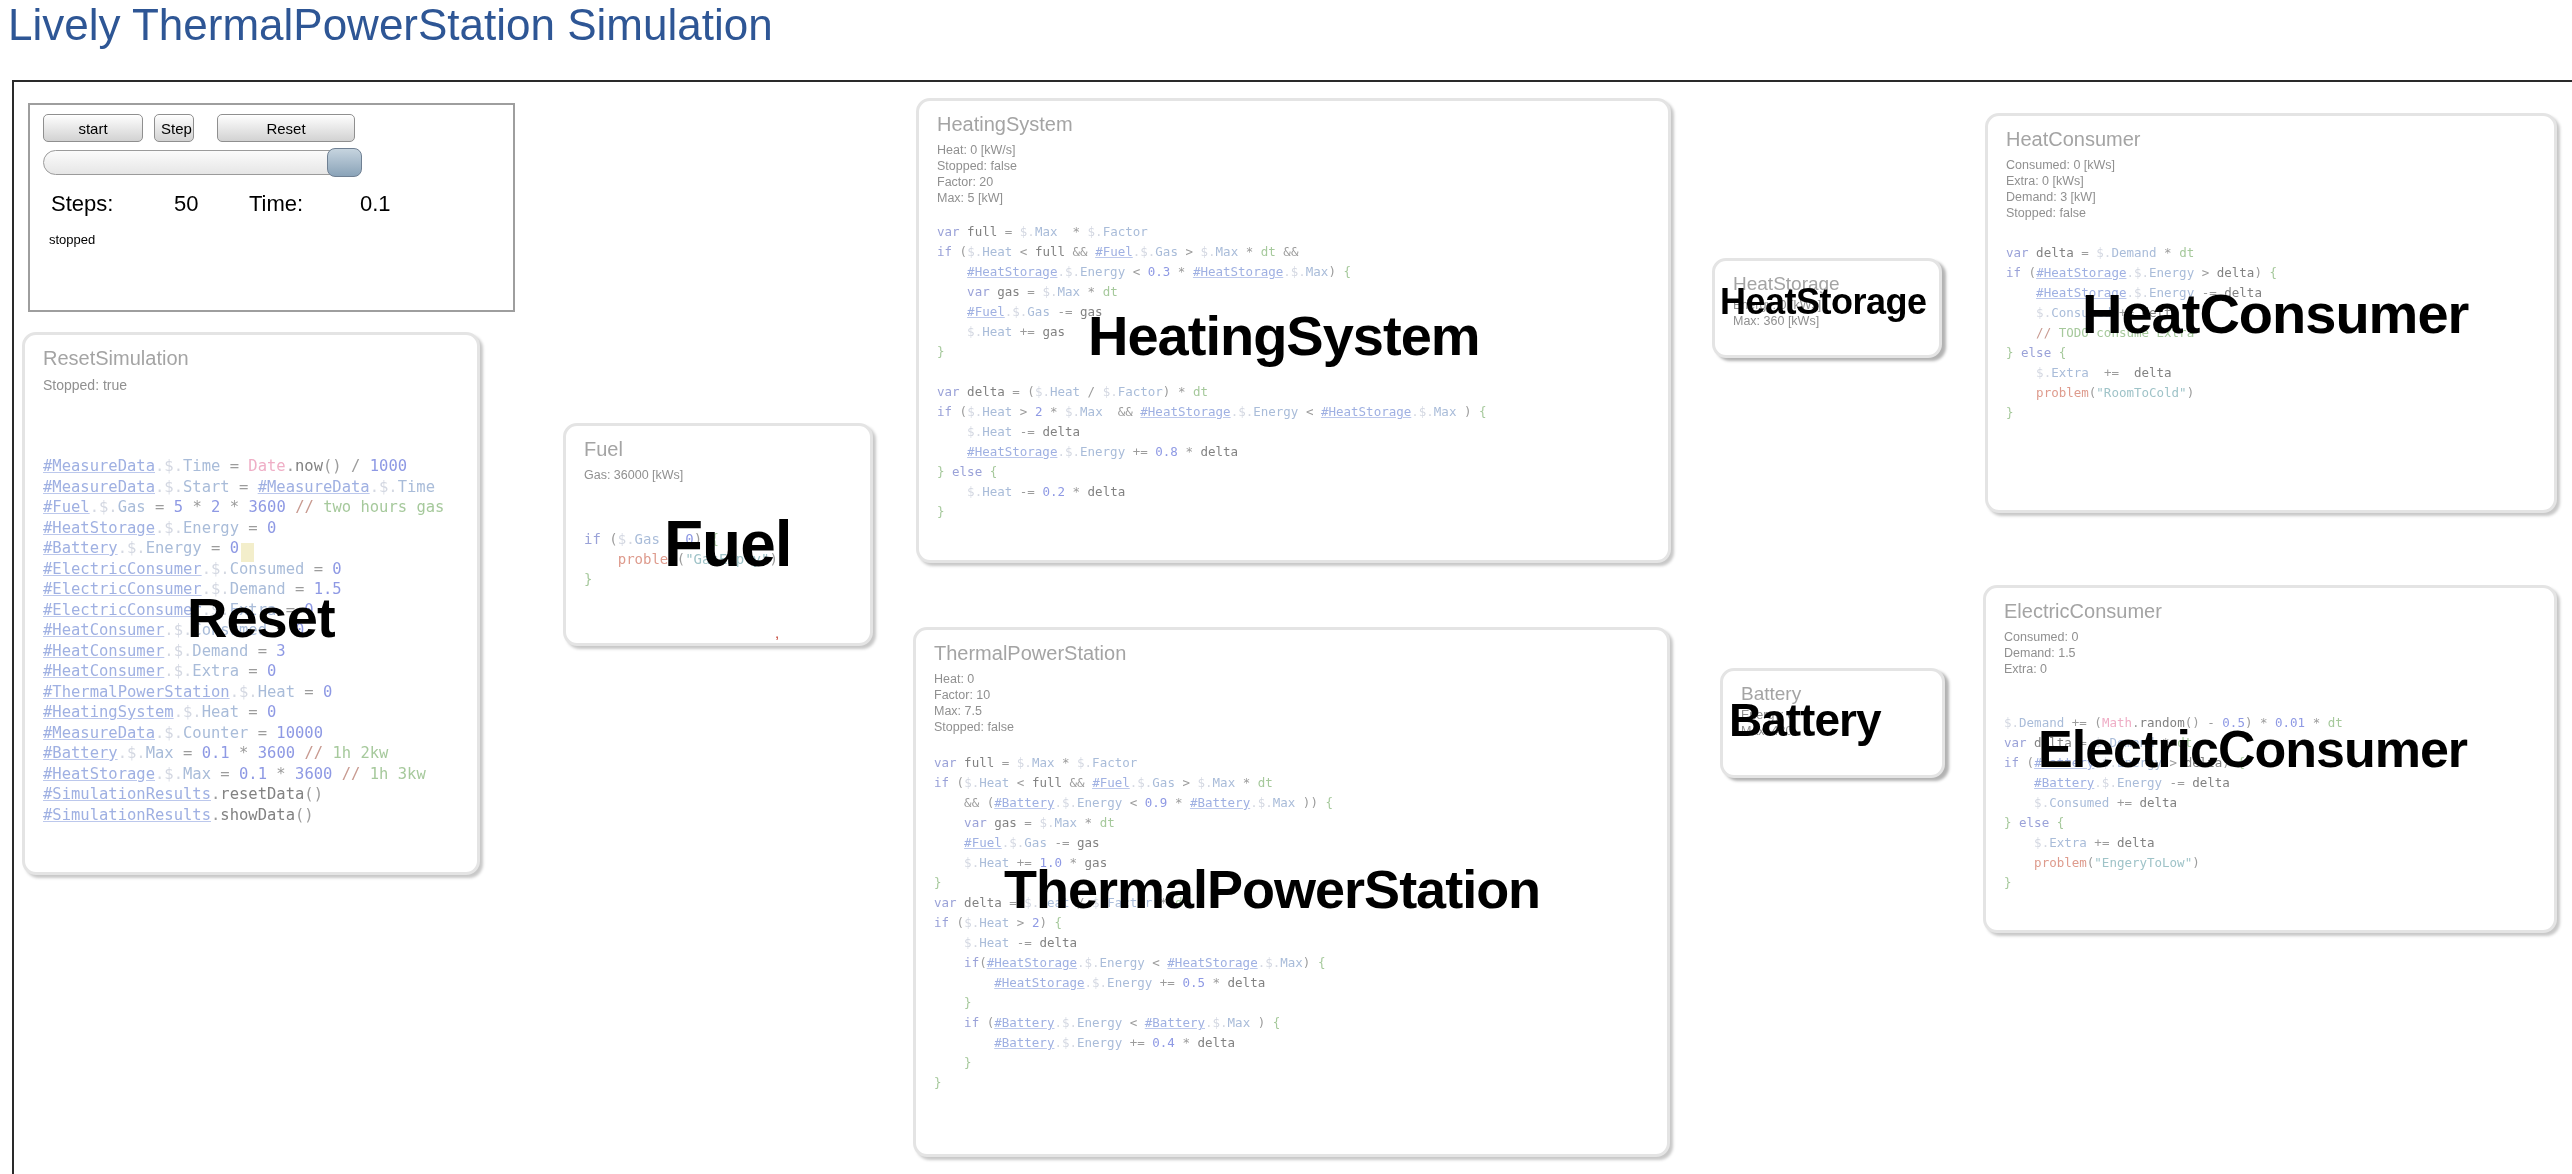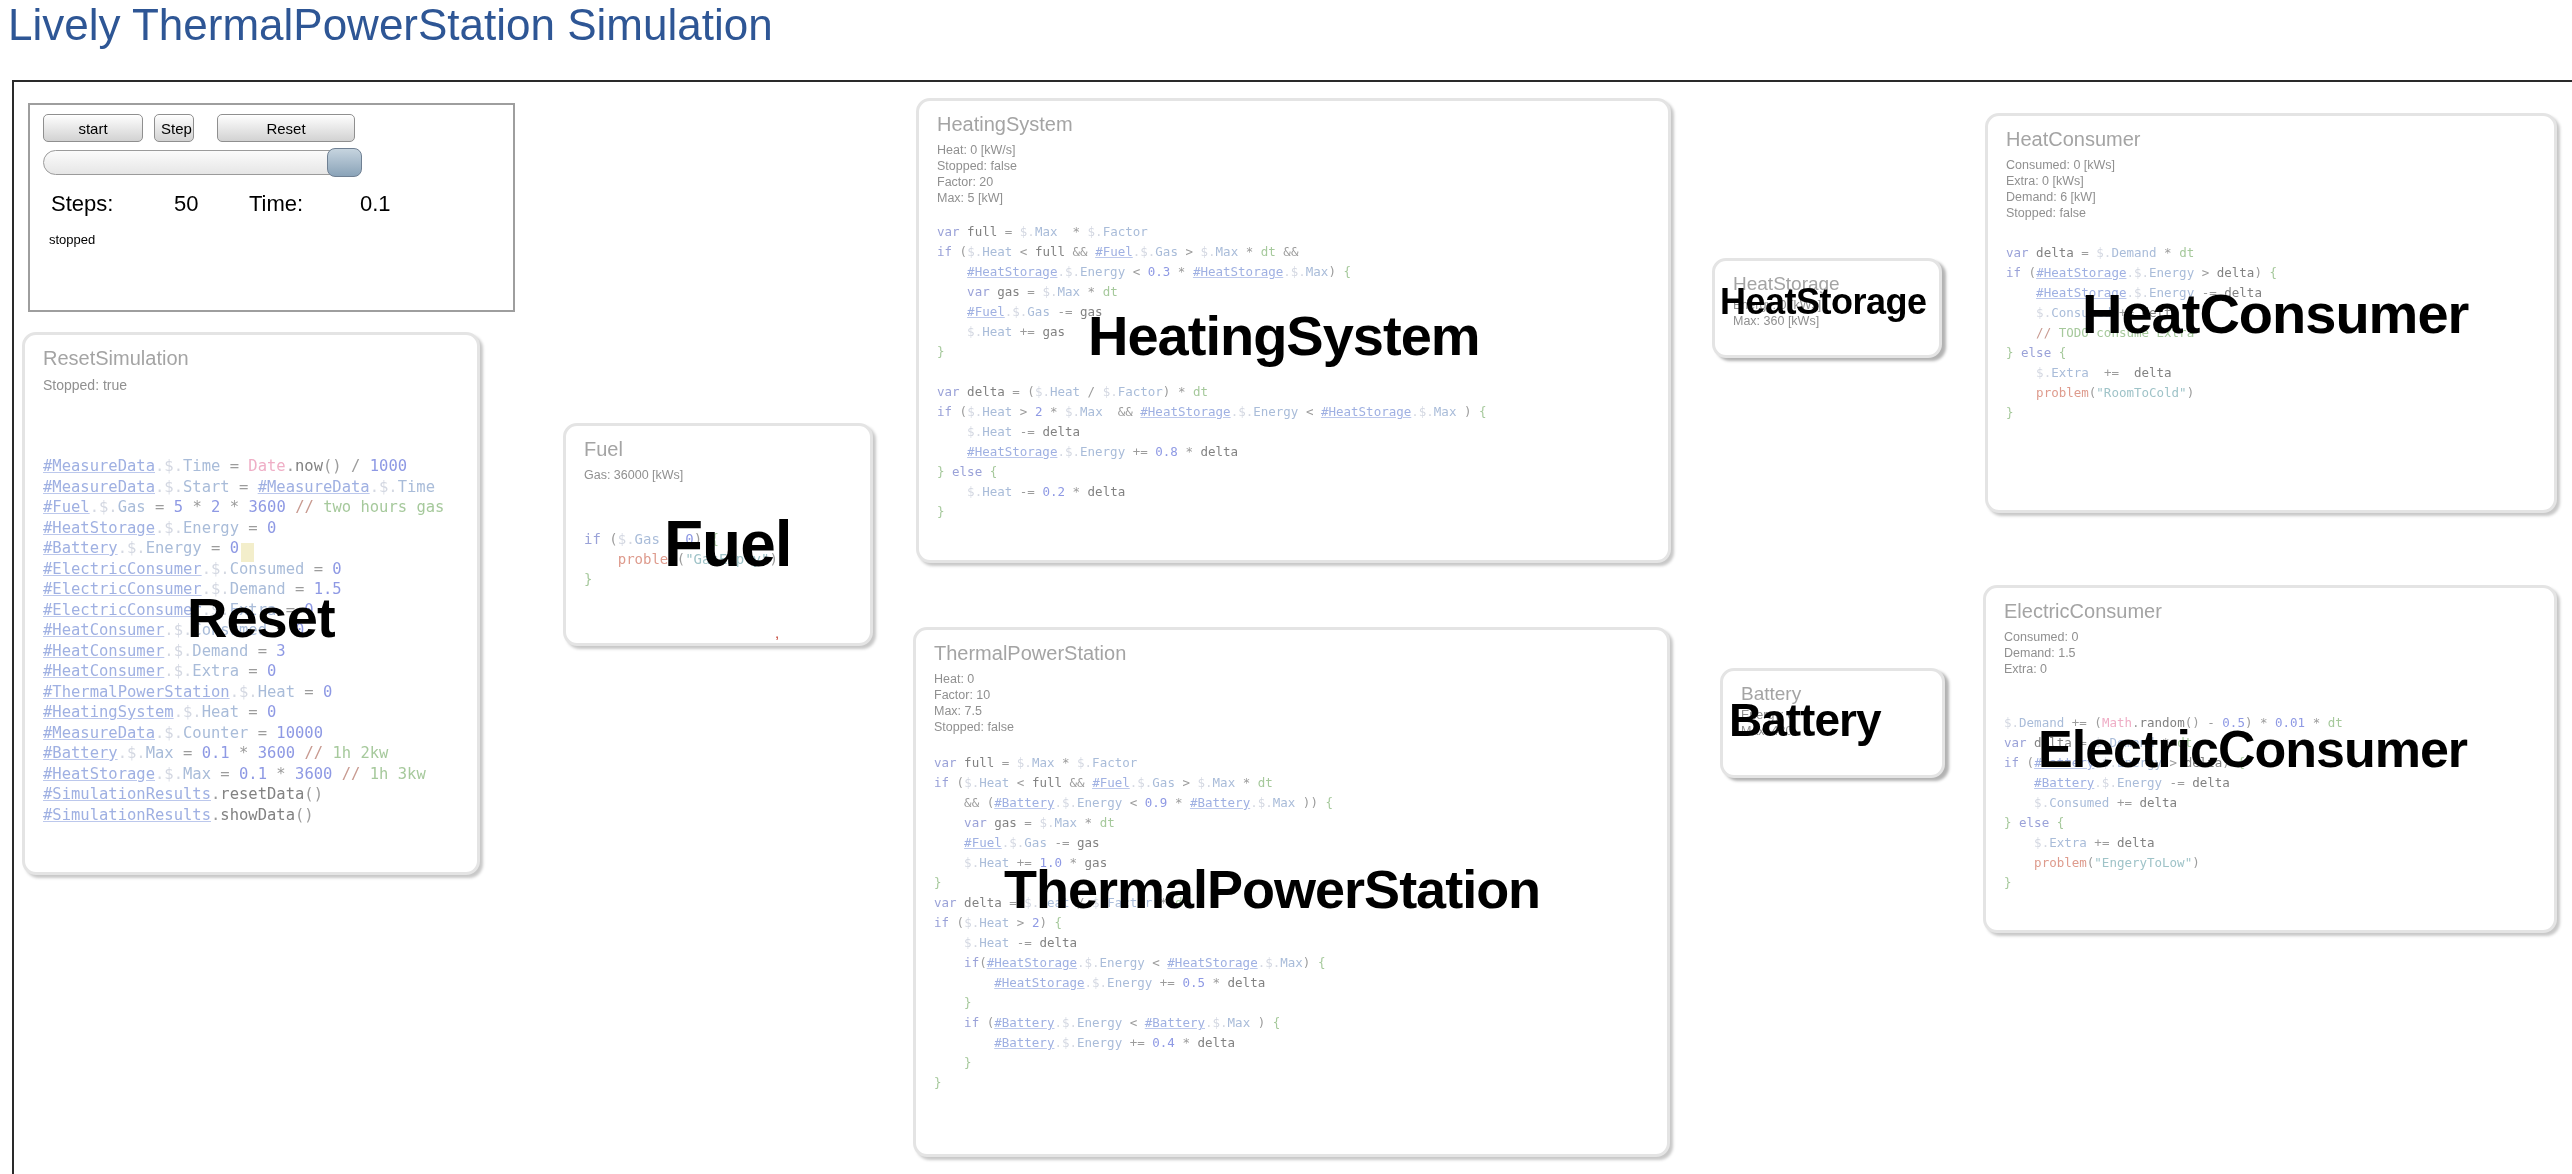--- a/index.html
+++ b/index.html
@@ -143,21 +143,21 @@
   <div class="panel" id="battery-box">
     <div class="panel-title small">Battery</div>
     <div class="stat">Energy: 0</div>
     <div class="stat">Max: 430</div>
   </div>
 
   <div class="panel" id="heatconsumer-box">
     <div class="panel-title">HeatConsumer</div>
     <div class="stat">Consumed: 0 [kWs]</div>
     <div class="stat">Extra: 0 [kWs]</div>
-    <div class="stat">Demand: 6 [kW]</div>
+    <div class="stat">Demand: 3 [kW]</div>
     <div class="stat">Stopped: false</div>
     <div class="code code-sm mt-heatconsumer"><div class="cl"><span class="kw">var</span><span> </span><span class="id">delta</span><span> </span><span class="op">=</span><span> </span><span class="dol">$.</span><span class="prop">Demand</span><span> </span><span class="op">*</span><span> </span><span class="dtk">dt</span></div><div class="cl"><span class="kw">if</span><span> </span><span class="op">(</span><span class="ref">#HeatStorage</span><span class="dol">.$.</span><span class="prop">Energy</span><span> </span><span class="op">&gt;</span><span> </span><span class="id">delta</span><span class="op">)</span><span> </span><span class="br">{</span></div><div class="cl"><span>    </span><span class="ref">#HeatStorage</span><span class="dol">.$.</span><span class="prop">Energy</span><span> </span><span class="op">-</span><span class="op">=</span><span> </span><span class="id">delta</span></div><div class="cl"><span>    </span><span class="dol">$.</span><span class="prop">Consumed</span><span> </span><span class="op">+</span><span class="op">=</span><span> </span><span class="id">delta</span></div><div class="cl"><span>    </span><span class="cms">//</span><span class="cmt"> TODO consume Extra</span></div><div class="cl"><span class="br">}</span><span> </span><span class="kw">else</span><span> </span><span class="br">{</span></div><div class="cl"><span>    </span><span class="dol">$.</span><span class="prop">Extra</span><span>  </span><span class="op">+</span><span class="op">=</span><span>  </span><span class="id">delta</span></div><div class="cl"><span>    </span><span class="fn">problem</span><span class="op">(</span><span class="str">"RoomToCold"</span><span class="op">)</span></div><div class="cl"><span class="br">}</span></div></div>
   </div>
 
   <div class="panel" id="electric-box">
     <div class="panel-title">ElectricConsumer</div>
     <div class="stat">Consumed: 0</div>
     <div class="stat">Demand: 1.5</div>
     <div class="stat">Extra: 0</div>
     <div class="code code-sm mt-electric"><div class="cl"><span class="dol">$.</span><span class="prop">Demand</span><span> </span><span class="op">+</span><span class="op">=</span><span> </span><span class="op">(</span><span class="bi">Math</span><span class="op">.</span><span class="id">random</span><span class="op">(</span><span class="op">)</span><span> </span><span class="op">-</span><span> </span><span class="num">0.5</span><span class="op">)</span><span> </span><span class="op">*</span><span> </span><span class="num">0.01</span><span> </span><span class="op">*</span><span> </span><span class="dtk">dt</span></div><div class="cl"><span class="kw">var</span><span> </span><span class="id">delta</span><span> </span><span class="op">=</span><span> </span><span class="dol">$.</span><span class="prop">Demand</span><span> </span><span class="op">*</span><span> </span><span class="dtk">dt</span></div><div class="cl"><span class="kw">if</span><span> </span><span class="op">(</span><span class="ref">#Battery</span><span class="dol">.$.</span><span class="prop">Energy</span><span> </span><span class="op">&gt;</span><span> </span><span class="id">delta</span><span class="op">)</span><span> </span><span class="br">{</span></div><div class="cl"><span>    </span><span class="ref">#Battery</span><span class="dol">.$.</span><span class="prop">Energy</span><span> </span><span class="op">-</span><span class="op">=</span><span> </span><span class="id">delta</span></div><div class="cl"><span>    </span><span class="dol">$.</span><span class="prop">Consumed</span><span> </span><span class="op">+</span><span class="op">=</span><span> </span><span class="id">delta</span></div><div class="cl"><span class="br">}</span><span> </span><span class="kw">else</span><span> </span><span class="br">{</span></div><div class="cl"><span>    </span><span class="dol">$.</span><span class="prop">Extra</span><span> </span><span class="op">+</span><span class="op">=</span><span> </span><span class="id">delta</span></div><div class="cl"><span>    </span><span class="fn">problem</span><span class="op">(</span><span class="str">"EngeryToLow"</span><span class="op">)</span></div><div class="cl"><span class="br">}</span></div></div>

